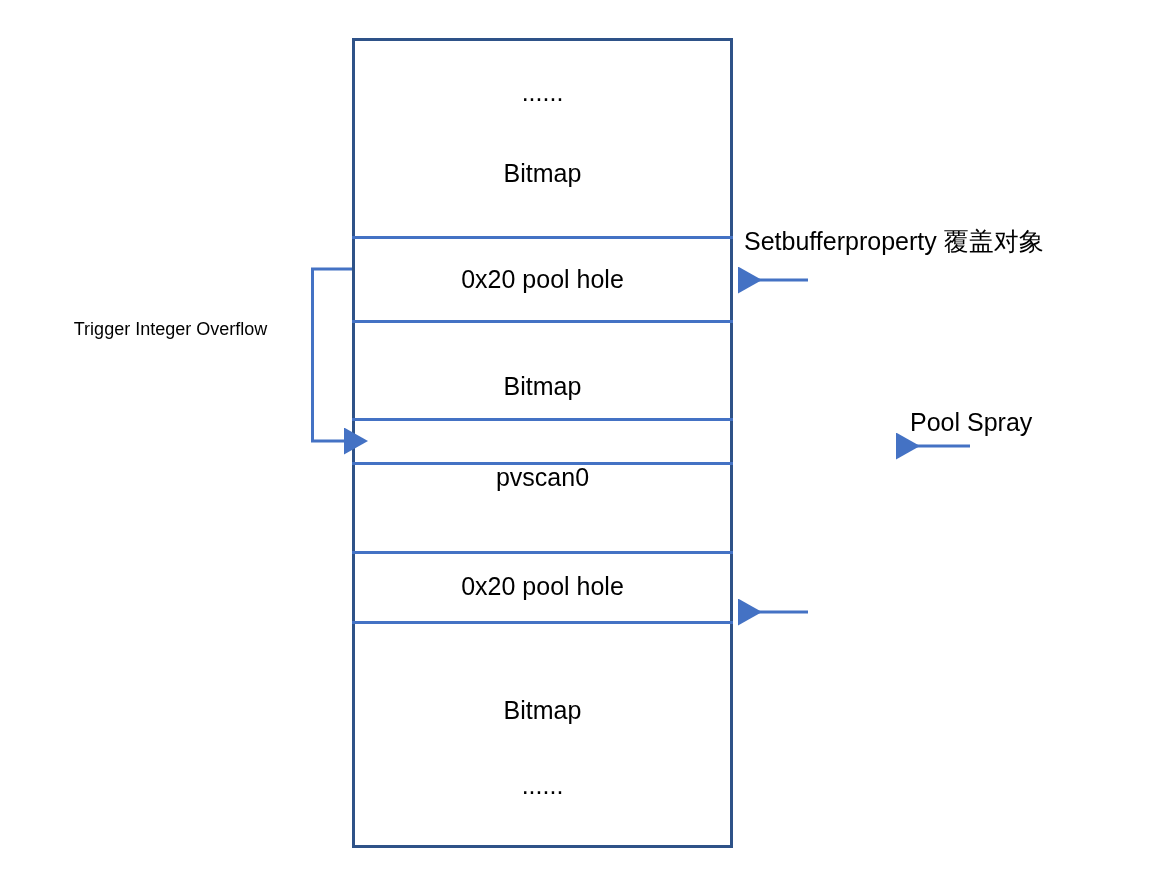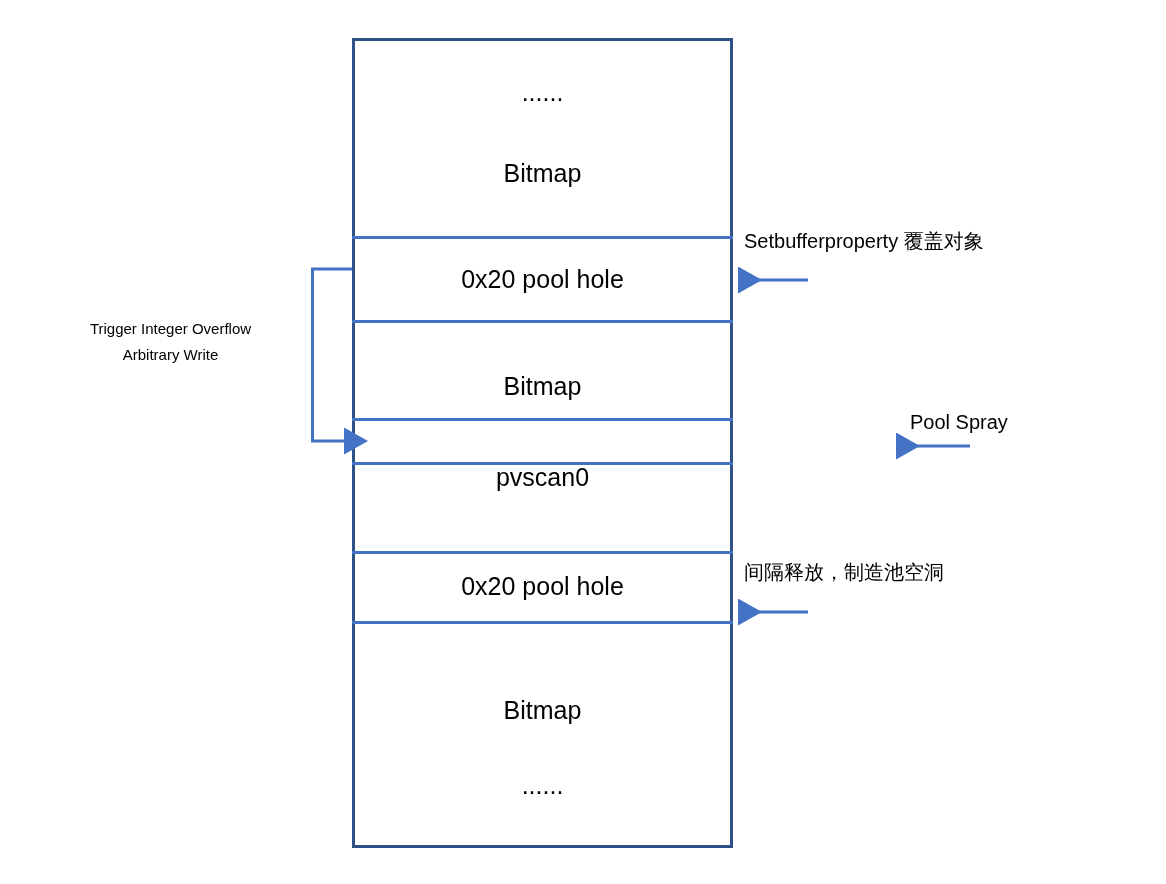--- a/index.html
+++ b/index.html
@@ -47,34 +47,34 @@
     text-align: center;
     font-size: 25px;
     line-height: 30px;
     color: #000000;
     white-space: nowrap;
   }
 
   
   .side-label {
     position: absolute;
-    font-size: 20px;
+    font-size: 25px;
     line-height: 32px;
     color: #000000;
     white-space: nowrap;
   }
 
   
   .left-label {
     position: absolute;
     left: 28px;
     top: 316px;
     width: 285px;
     text-align: center;
-    font-size: 15px;
+    font-size: 18px;
     line-height: 26px;
     color: #000000;
   }
 
   
   #connectors {
     position: absolute;
     left: 0;
     top: 0;
     width: 1166px;
@@ -107,28 +107,26 @@
 
   <div class="cell-label" style="top:492px;"></div>
 
   <div class="cell-label" style="top:571px;">0x20 pool hole</div>
 
   <div class="cell-label" style="top:695px;">Bitmap</div>
   <div class="cell-label" style="top:770px;">......</div>
 
   <div class="left-label">
     <div>Trigger Integer Overflow</div>
-    <div>Arbitrary Write</div>
   </div>
 
   <div class="side-label" style="left:744px; top:225px;">Setbufferproperty 覆盖对象</div>
 
   <div class="side-label" style="left:910px; top:406px;text-align:center;">Pool Spray</div>
 
-  <div class="side-label" style="left:744px; top:556px;">间隔释放，制造池空洞</div>
 
   <svg id="connectors" viewBox="0 0 1166 884" xmlns="http://www.w3.org/2000/svg">
     <defs>
       <marker id="arrow-left" markerWidth="9" markerHeight="9" refX="8" refY="4.5" orient="auto" markerUnits="strokeWidth">
         <path d="M8,0 L0,4.5 L8,9 Z" fill="#4472C4"></path>
       </marker>
       <marker id="arrow-right" markerWidth="9" markerHeight="9" refX="1" refY="4.5" orient="auto" markerUnits="strokeWidth">
         <path d="M0,0 L8,4.5 L0,9 Z" fill="#4472C4"></path>
       </marker>
     </defs>

